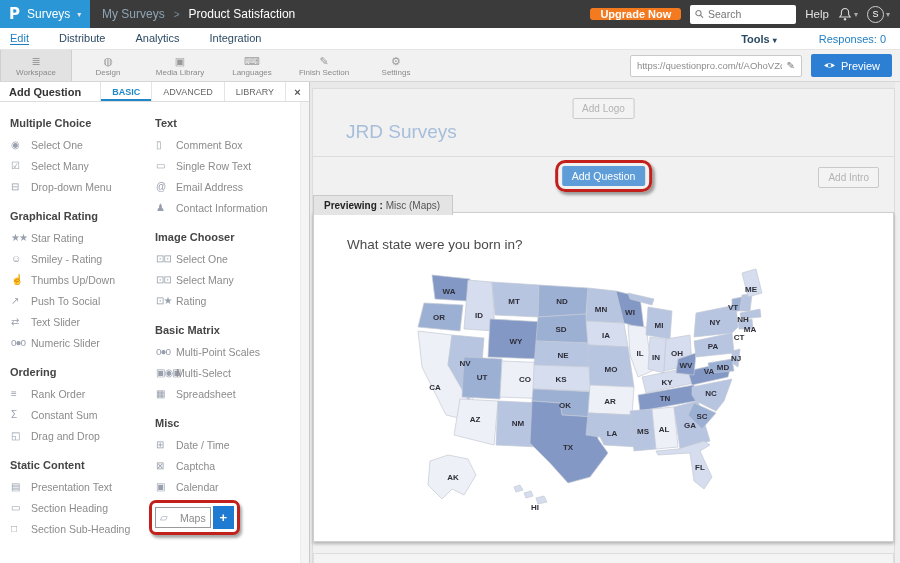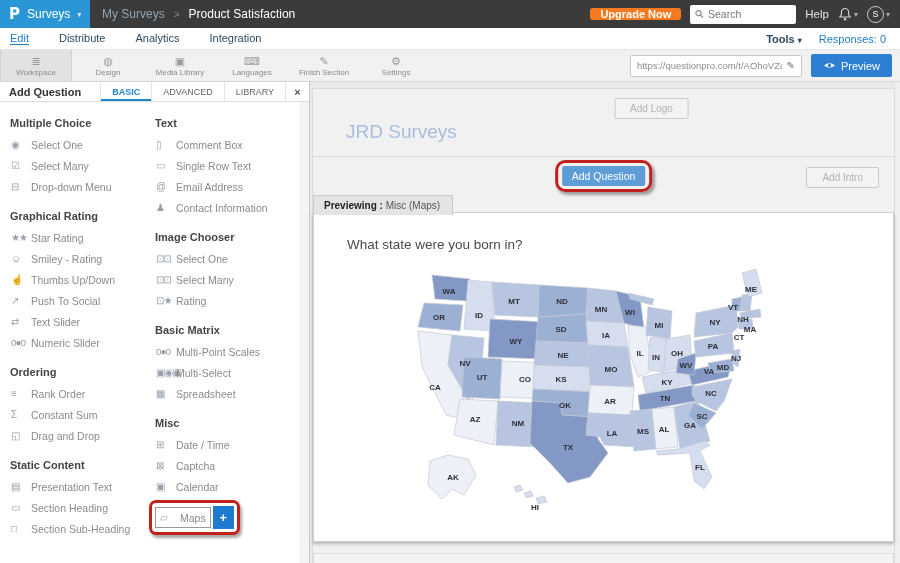--- a/index.html
+++ b/index.html
@@ -26,21 +26,21 @@
   .help { color:#e3e3e3; font-size:11.5px; }
   .iconbtn { display:flex; align-items:center; gap:2px; cursor:pointer; }
   .avatar { width:17px; height:17px; border:1px solid #cfcfcf; border-radius:50%; color:#fff;
             font-size:9px; display:flex; align-items:center; justify-content:center; }
 
   
   .navrow { height:22px; background:#fff; display:flex; align-items:center; padding:0 10px;
             border-bottom:1px solid #e5e5e5; }
   .nav-tab { font-size:11px; font-weight:normal; color:#2c4a63; margin-right:30px; cursor:pointer; }
   .nav-tab.active { color:#1f7ec2; border-bottom:1px solid #1f7ec2; }
-  .nav-right { margin-left:auto; display:flex; gap:17px; font-size:11px; align-items:center; padding-right:4px; }
+  .nav-right { margin-left:auto; display:flex; gap:42px; font-size:11px; align-items:center; padding-right:4px; }
   .tools { color:#2c4a63; font-weight:bold; cursor:pointer; }
   .responses { color:#1f7ec2; cursor:pointer; }
 
   
   .toolbar { height:32px; background:#f1f1f1; border-bottom:1px solid #d6d6d6; display:flex;
              align-items:stretch; position:relative; }
   .tb-item { width:72px; display:flex; flex-direction:column; align-items:center; justify-content:center;
              gap:1px; color:#8a8a8a; cursor:pointer; }
   .tb-item.active { background:#e2e2e2; border-right:1px solid #cfcfcf; border-left:1px solid #cfcfcf; }
   .tb-ico { font-size:11px; line-height:12px; color:#9a9a9a; }
@@ -77,21 +77,21 @@
   .maps-plus { width:21px; height:23px; background:#1f7ad2; color:#fff; display:flex; align-items:center;
                justify-content:center; font-weight:bold; font-size:13px; margin-left:2px; cursor:pointer; }
   .panel-scrollbar { position:absolute; right:0; top:20px; bottom:0; width:9px; background:#f4f4f4;
                      border-left:1px solid #ececec; }
 
   
   .main { flex:1; position:relative; background:#e9e9e9; }
   .survey-card { position:absolute; left:2px; right:5px; top:6px; bottom:0; background:#f1f1f1;
                  border:1px solid #dcdcdc; }
   .ghost-btn { background:#f3f3f3; border:1px solid #c9c9c9; color:#b3b3b3; font-size:10px;
-               padding:4px 15px; border-radius:2px; cursor:pointer;margin-left:48px; }
+               padding:4px 9px; border-radius:2px; cursor:pointer; }
   .add-logo { position:absolute; top:9px; left:50%; transform:translateX(-50%); }
   .survey-title { position:absolute; top:32px; left:33px; font-size:19px; color:#a7bedb; }
   .divider { position:absolute; top:67px; left:0; right:0; border-top:1px solid #dcdcdc; }
   .aq-ring { position:absolute; top:71px; left:50%; transform:translateX(-50%); border:3px solid #c2201a;
              border-radius:10px; padding:3px 4px; box-shadow:2px 3px 3px rgba(0,0,0,.35); }
   .aq-btn { background:#5f9dd8; color:#fff; font-size:10.5px; padding:4px 10px; border-radius:2px; cursor:pointer; }
   .add-intro { position:absolute; top:78px; right:15px; }
   .preview-tab { position:absolute; top:106px; left:0; background:#e4e4e4; border:1px solid #c9c9c9;
                  border-bottom:none; font-size:10px; padding:4px 12px 4px 10px; color:#555; z-index:2; }
   .preview-tab b { color:#222; }

